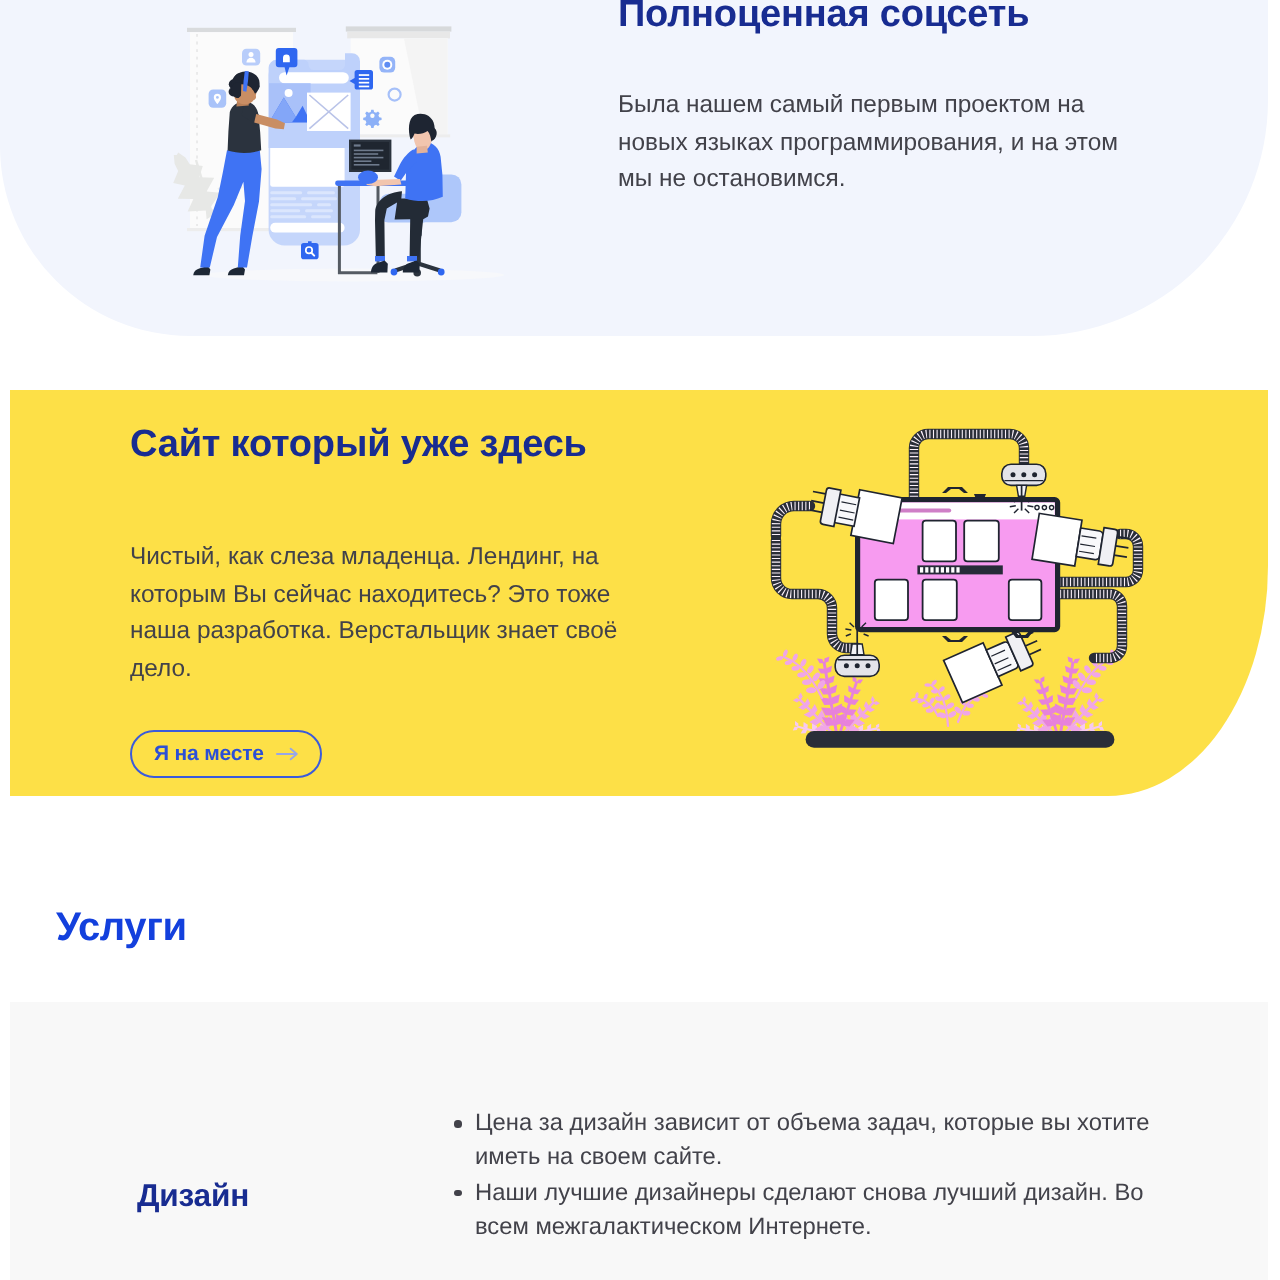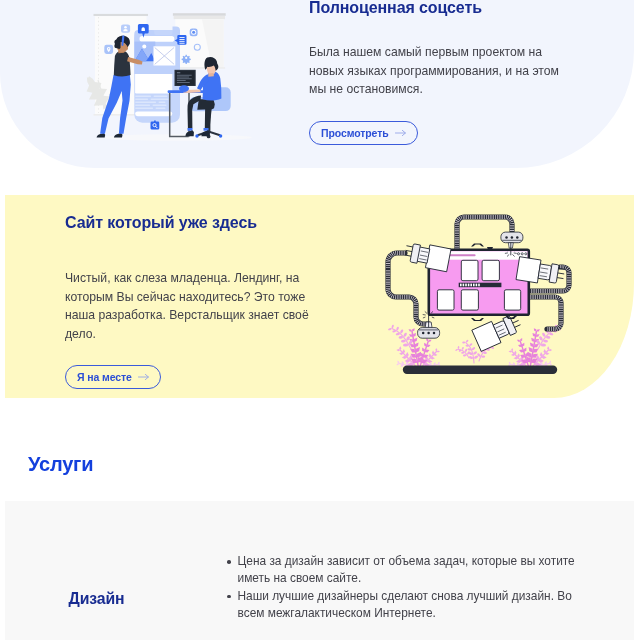--- a/index.html
+++ b/index.html
@@ -11,33 +11,33 @@
 
   
   .sec1{position:absolute;left:0;top:-92px;width:634px;height:260px;
         background:#f2f5fd;border-bottom-right-radius:118px;
         border-bottom-left-radius:95px;border-top-left-radius:95px;}
   .sec1-art{position:absolute;left:85px;top:0px;width:186px;height:160px;}
   .sec1-txt{position:absolute;left:309px;top:0px;width:256px;}
 
   
   .sec2{position:absolute;left:5px;top:195px;width:629px;height:203px;
-        background:#fef9c3;border-bottom-right-radius:80px 115px;}
+        background:#fde047;border-bottom-right-radius:80px 115px;}
   .sec2-txt{position:absolute;left:60px;top:20px;width:256px;}
   .sec2-art{position:absolute;left:370px;top:10px;width:215px;height:175px;}
 
   
   .sec3head{position:absolute;left:0;top:453px;width:560px;padding-left:28px;}
   .sec3{position:absolute;left:5px;top:501px;width:629px;height:139px;
         background:#f8f8f8;}
   .svc-name{position:absolute;left:51.5px;top:77.5px;}
   .svc-list{position:absolute;left:222px;top:52px;width:358px;}
 
   h2.hd{color:#182c91;font-weight:bold;margin:0;
-        font-size:16px;line-height:16px;letter-spacing:-0.1px;}
+        font-size:19px;line-height:16px;letter-spacing:-0.1px;}
   .hd-big{color:#1340dd;font-weight:bold;margin:0;font-size:20px;line-height:22px;letter-spacing:-0.2px;}
   .svc-h{color:#182c91;font-weight:bold;margin:12px;font-size:15.8px;line-height:16px;letter-spacing:-0.1px;}
   p.bd{color:#42424a;margin:0;font-size:12.2px;line-height:18.5px;}
 
   .btn{display:inline-flex;align-items:center;justify-content:center;gap:6px;
        border:1.5px solid #3b5bdb;border-radius:999px;color:#2c4fd6;
        background:transparent;font-weight:700;font-size:10.5px;
        height:24px;padding:0 11px;cursor:pointer;box-sizing:border-box;
        letter-spacing:-0.1px;}
   .btn .arw{display:block;width:11px;height:8px;}
@@ -242,28 +242,20 @@
     <path d="M130.5 63.8 c1.9 -0.4 3.2 1.4 2.8 3.4 -0.3 1.7 -1.3 2.8 -2.3 3.2z" fill="#1e2532"></path>
 
     <path d="M123.3 73.4 l5.2 -0.5 0.4 3.4 -5.6 0.4z" fill="#e3b29a"></path>
 
     <ellipse cx="99" cy="88.6" rx="5" ry="3.4" fill="#3f73f4"></ellipse>
   </g>
 </svg></div>
   <div class="sec1-txt">
     <h2 class="hd">Полноценная соцсеть</h2>
     <p class="bd" style="margin-top:27px">Была нашем самый первым проектом на новых языках программирования, и на этом мы не остановимся.</p>
-    <div style="margin-top:22px">
-      <button class="btn">
-        <span>Просмотреть</span>
-        <svg class="arw" viewBox="0 0 15 10">
-          <path d="M0.6 5 H14 M10 1.4 L14.2 5 L10 8.6" fill="none" stroke="#97a6e8" stroke-width="1.25" stroke-linecap="round" stroke-linejoin="round"></path>
-        </svg>
-      </button>
-    </div>
   </div>
 
   <div class="sec2">
     <div class="sec2-txt">
       <h2 class="hd">Сайт который уже здесь</h2>
       <p class="bd" style="margin-top:38px">Чистый, как слеза младенца. Лендинг, на которым Вы сейчас находитесь? Это тоже наша разработка. Верстальщик знает своё дело.</p>
       <div style="margin-top:22px">
         <button class="btn">
           <span>Я на месте</span>
           <svg class="arw" viewBox="0 0 15 10">

